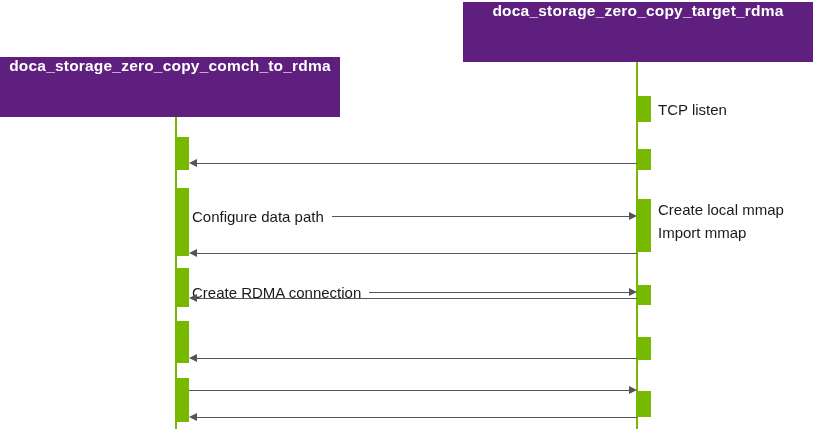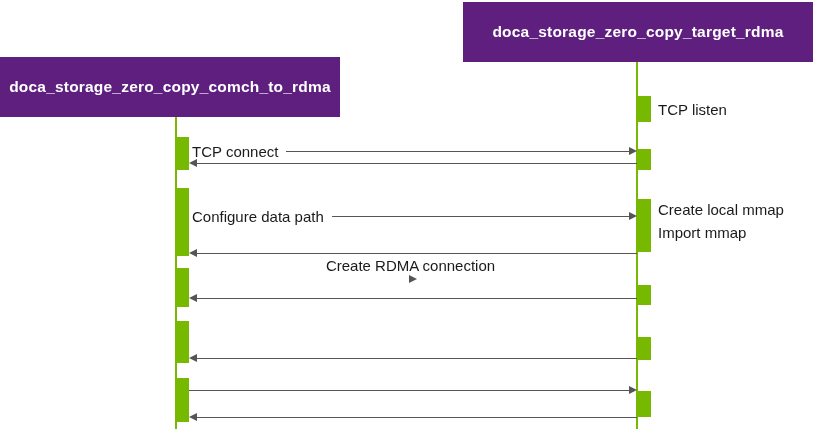--- a/index.html
+++ b/index.html
@@ -15,21 +15,21 @@
   body{font-family:"Liberation Sans","DejaVu Sans",sans-serif;color:var(--text);}
   .diagram{
     position:relative;
     width:813px;height:429px;
     background:var(--background);
     overflow:hidden;
   }
   .actor{
     position:absolute;
     background:var(--actor_bg);
-    display:flex;align-items:center;justify-content:center;
+    display:flex;justify-content:center;
   }
   .actor-label{
     color:var(--actor_text);
     font-size:15.5px;
     font-weight:bold;
     letter-spacing:.2px;
     white-space:nowrap;
   }
   .lifeline{
     position:absolute;
@@ -118,41 +118,36 @@
   <div class="act" style="left:637px;top:391px;height:26px;"></div>
 
   <div class="note" style="left:658px;top:96px;height:26px;">
     <span>TCP listen</span>
   </div>
   <div class="note-block" style="left:658px;top:198px;">
     <div>Create local mmap</div>
     <div>Import mmap</div>
   </div>
 
-  <div class="msg" style="top:141px;">
-    <span class="msg-label">TCP connect</span>
-    <span class="msg-line"></span>
-    <span class="arrow arrow-right"></span>
-  </div>
   <div class="msg-return" style="top:159px;">
     <span class="arrow arrow-left"></span>
     <span class="msg-line"></span>
   </div>
 
   <div class="msg" style="top:206px;">
     <span class="msg-label">Configure data path</span>
     <span class="msg-line"></span>
     <span class="arrow arrow-right"></span>
   </div>
   <div class="msg-return" style="top:249px;">
     <span class="arrow arrow-left"></span>
     <span class="msg-line"></span>
   </div>
 
-  <div class="msg" style="top:257px;flex-direction:column;">
+  <div class="msg" style="top:282px;">
     <span class="msg-label">Create RDMA connection</span>
     <span class="msg-line"></span>
     <span class="arrow arrow-right"></span>
   </div>
   <div class="msg-return" style="top:294px;">
     <span class="arrow arrow-left"></span>
     <span class="msg-line"></span>
   </div>
 
   <div class="msg-return" style="top:354px;">

